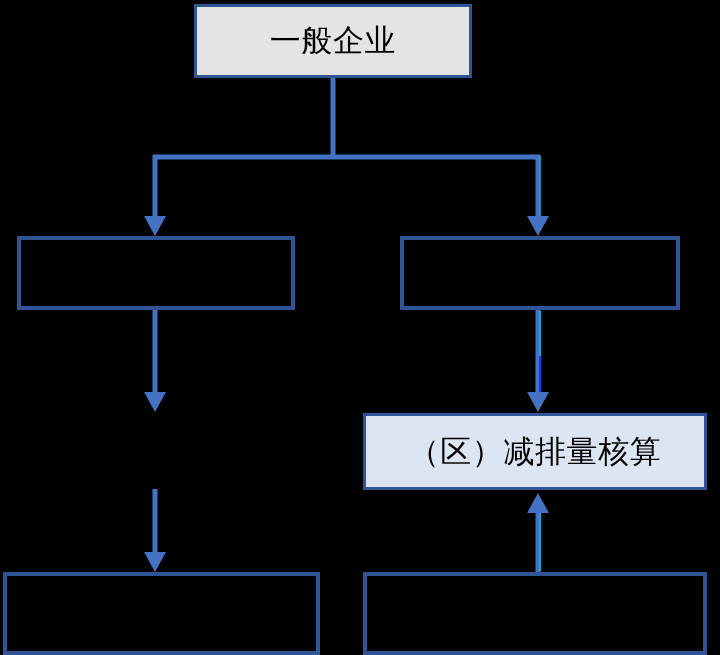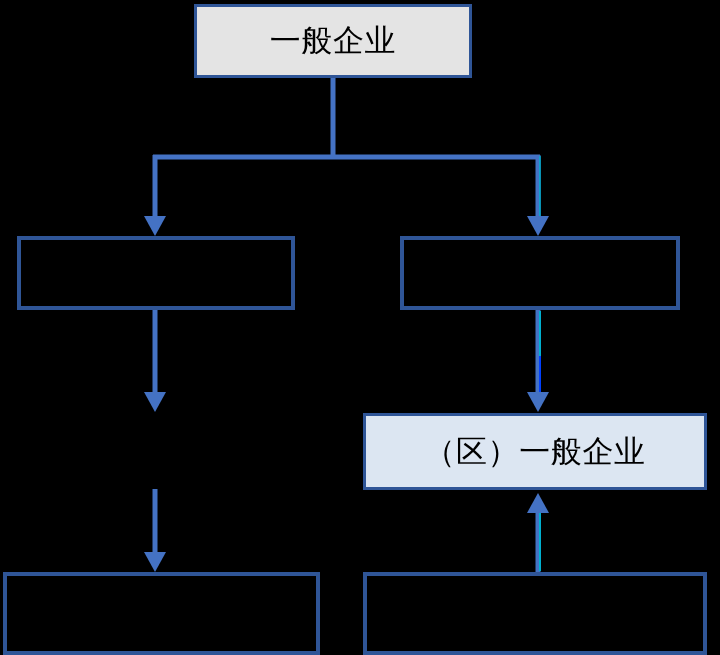--- a/index.html
+++ b/index.html
@@ -110,19 +110,19 @@
     </svg>
   </div>
 
   <div class="node node-top" style="left:194px; top:4px; width:278px; height:74px;">一般企业</div>
 
   <div class="node node-mid" style="left:17px; top:236px; width:278px; height:74px;"></div>
 
   <div class="node node-mid" style="left:400px; top:236px; width:280px; height:74px;"></div>
 
 
-  <div class="node node-accent" style="left:363px; top:413px; width:344px; height:77px;">（区）一般企业</div>
+  <div class="node node-accent" style="left:363px; top:413px; width:344px; height:77px;">（区）减排量核算</div>
 
   <div class="node node-bottom" style="left:3px; top:572px; width:317px; height:83px;"></div>
 
   <div class="node node-bottom" style="left:363px; top:572px; width:344px; height:83px;"></div>
 
 </div>
 
 </body></html>

